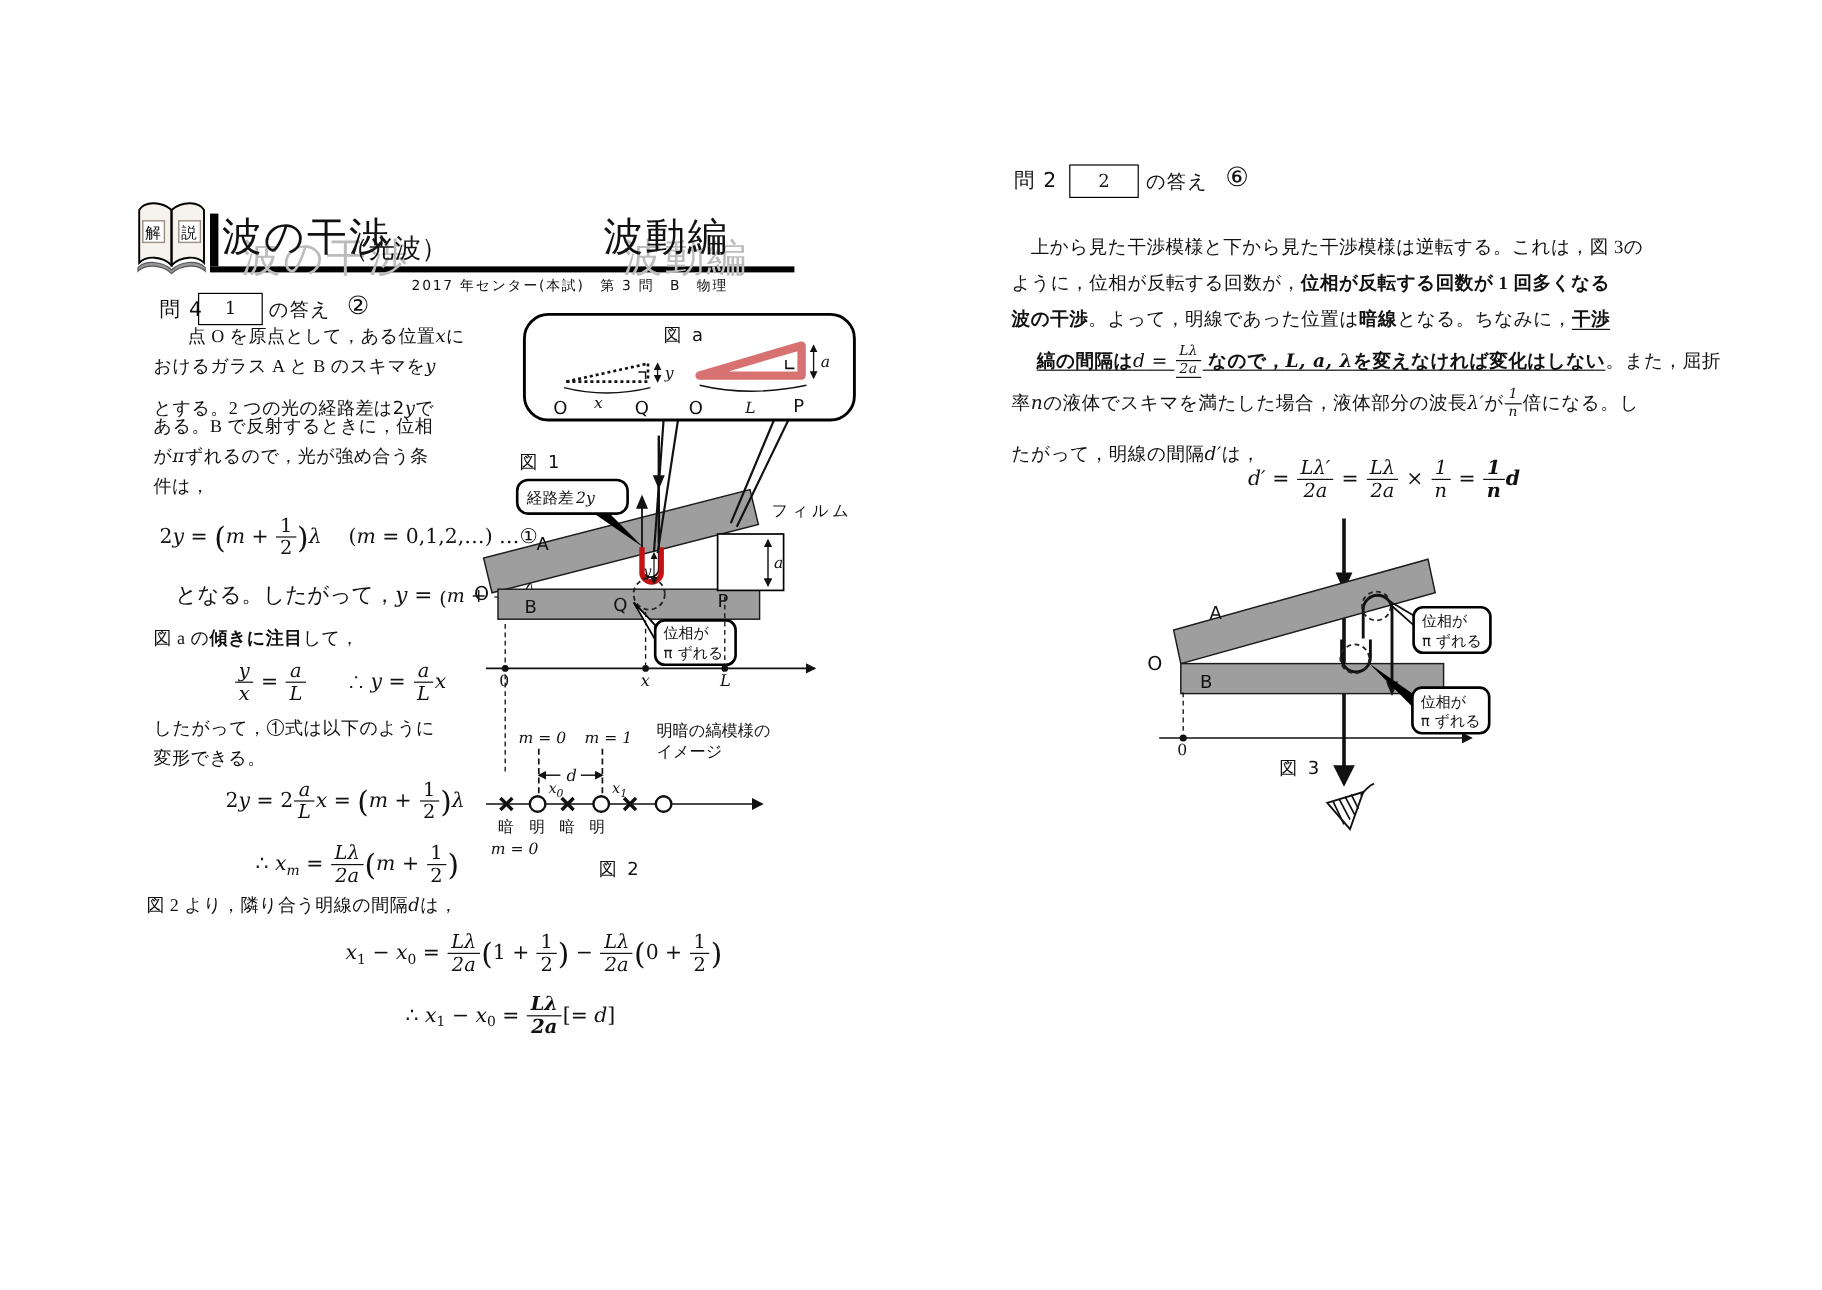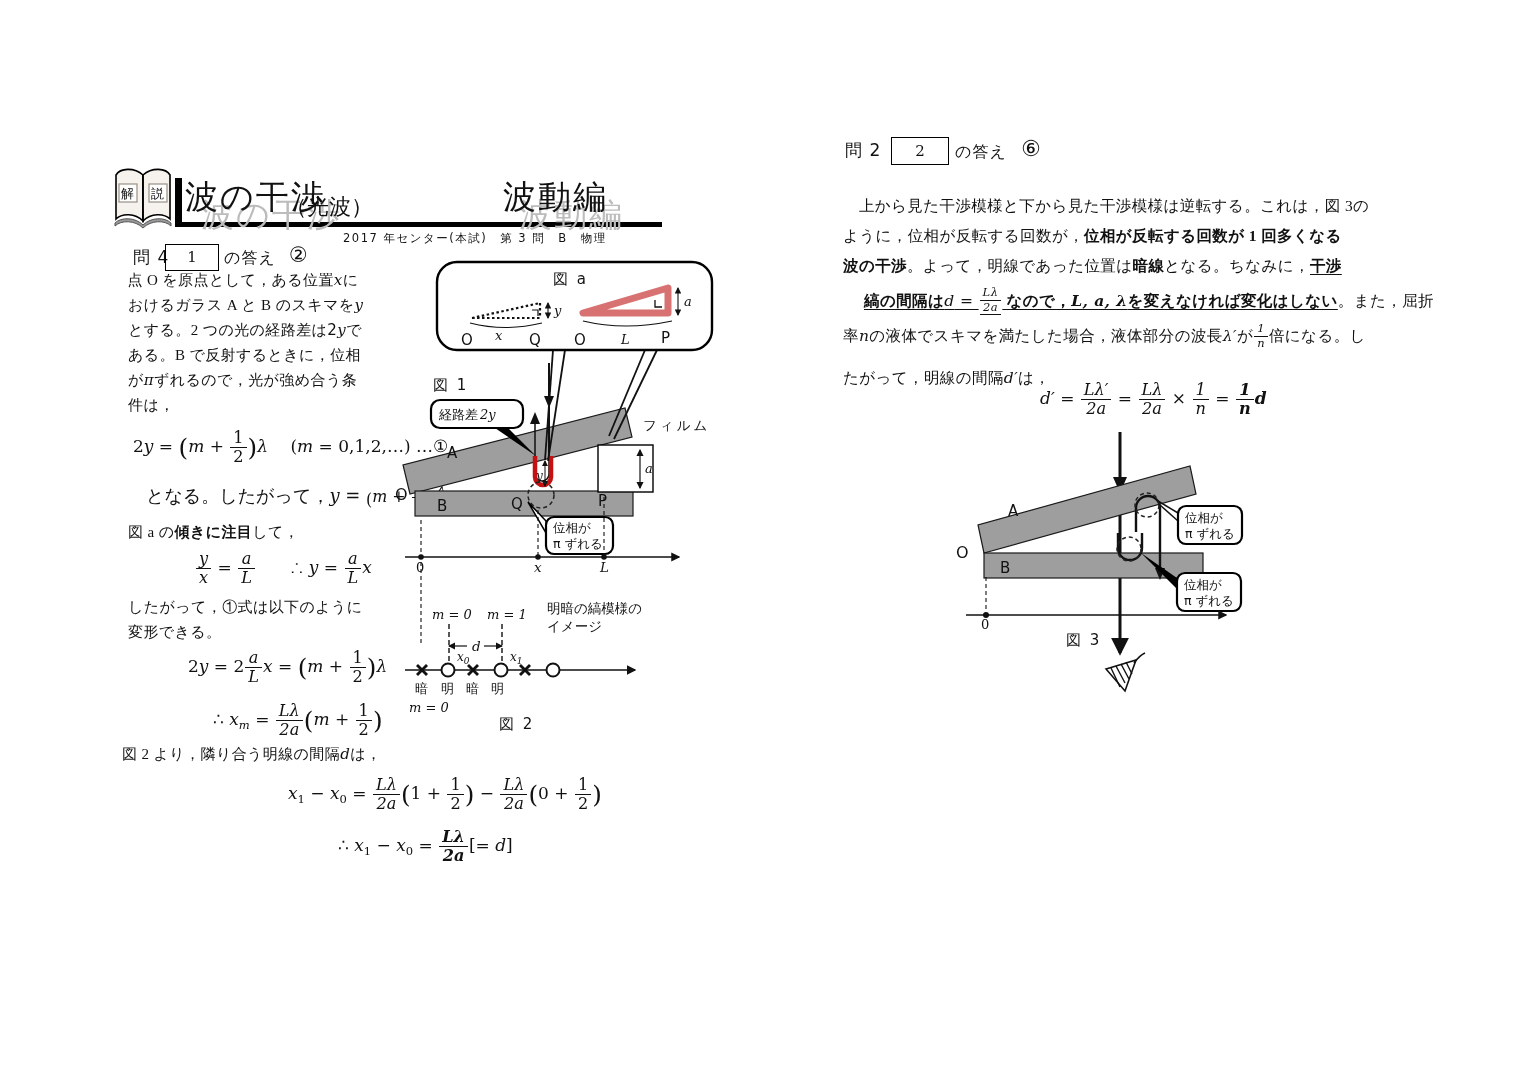--- a/index.html
+++ b/index.html
@@ -65,23 +65,23 @@
   <div class="big-title ghost" style="left:519px;top:193px">波動編</div>
   <div class="big-title" style="left:503px;top:175px">波動編</div>
   <div class="rule"></div>
   <div class="source">2017 年センター(本試)　第 3 問　B　物理</div>
 
   <div class="qlabel" style="left:133px;top:246px">問 4</div>
   <div class="qbox" style="left:165px;top:244px;width:52px;height:25px;line-height:25px">1</div>
   <div class="qsuffix" style="left:224px;top:248px">の答え</div>
   <div class="qanswer" style="left:289px;top:243px">②</div>
 
-  <div class="tline" style="left:112px;top:270px"><span class="tk jp">　点 O を原点として，ある位置</span><span class="tk it">x</span><span class="tk jp">に</span></div>
+  <div class="tline" style="left:141px;top:270px"><span class="tk jp">　点 O を原点として，ある位置</span><span class="tk it">x</span><span class="tk jp">に</span></div>
   <div class="tline" style="left:128px;top:295px"><span class="tk jp">おけるガラス A と B のスキマを</span><span class="tk it">y</span></div>
-  <div class="tline" style="left:128px;top:320px"><span class="tk jp">とする。2 つの光の経路差は</span><span class="tk ">2</span><span class="tk it">y</span><span class="tk jp">で</span></div>
+  <div class="tline" style="left:128px;top:330px"><span class="tk jp">とする。2 つの光の経路差は</span><span class="tk ">2</span><span class="tk it">y</span><span class="tk jp">で</span></div>
   <div class="tline" style="left:128px;top:345px"><span class="tk jp">ある。B で反射するときに，位相</span></div>
   <div class="tline" style="left:128px;top:370px"><span class="tk jp">が</span><span class="tk it">π</span><span class="tk jp">ずれるので，光が強め合う条</span></div>
   <div class="tline" style="left:128px;top:395px"><span class="tk jp">件は，</span></div>
 
   <div class="fml dspf" style="left:133px;top:430px"><span class="tk ">2</span><span class="tk it">y</span><span class="tk "> = </span><span class="tk bp">(</span><span class="tk it">m</span><span class="tk "> + </span><span class="frac "><span class="fn">1</span><span class="fd">2</span></span><span class="tk bp">)</span><span class="tk it">λ</span><span class="tk ">　 (</span><span class="tk it">m</span><span class="tk "> = 0,1,2,…) …①</span></div>
   <div class="fml" style="left:128px;top:482px"><span class="tk jp">　となる。したがって，</span><span class="tk it">y</span><span class="tk "> = </span><span class="tk bp sm">(</span><span class="tk it sm">m</span><span class="tk sm"> + </span><span class="frac xs"><span class="fn">1</span><span class="fd">2</span></span><span class="tk bp sm">)</span><span class="frac xs it"><span class="fn">λ</span><span class="fd">2</span></span></div>
   <div class="tline" style="left:128px;top:522px"><span class="tk jp">図 a の</span><span class="tk jp b">傾きに注目</span><span class="tk jp">して，</span></div>
   <div class="fml dspf" style="left:195px;top:551px"><span class="frac it"><span class="fn">y</span><span class="fd">x</span></span><span class="tk "> = </span><span class="frac it"><span class="fn">a</span><span class="fd">L</span></span><span class="tk ">　　∴ </span><span class="tk it">y</span><span class="tk "> = </span><span class="frac it"><span class="fn">a</span><span class="fd">L</span></span><span class="tk it">x</span></div>
   <div class="tline" style="left:128px;top:597px"><span class="tk jp">したがって，①式は以下のように</span></div>
   <div class="tline" style="left:128px;top:622px"><span class="tk jp">変形できる。</span></div>

